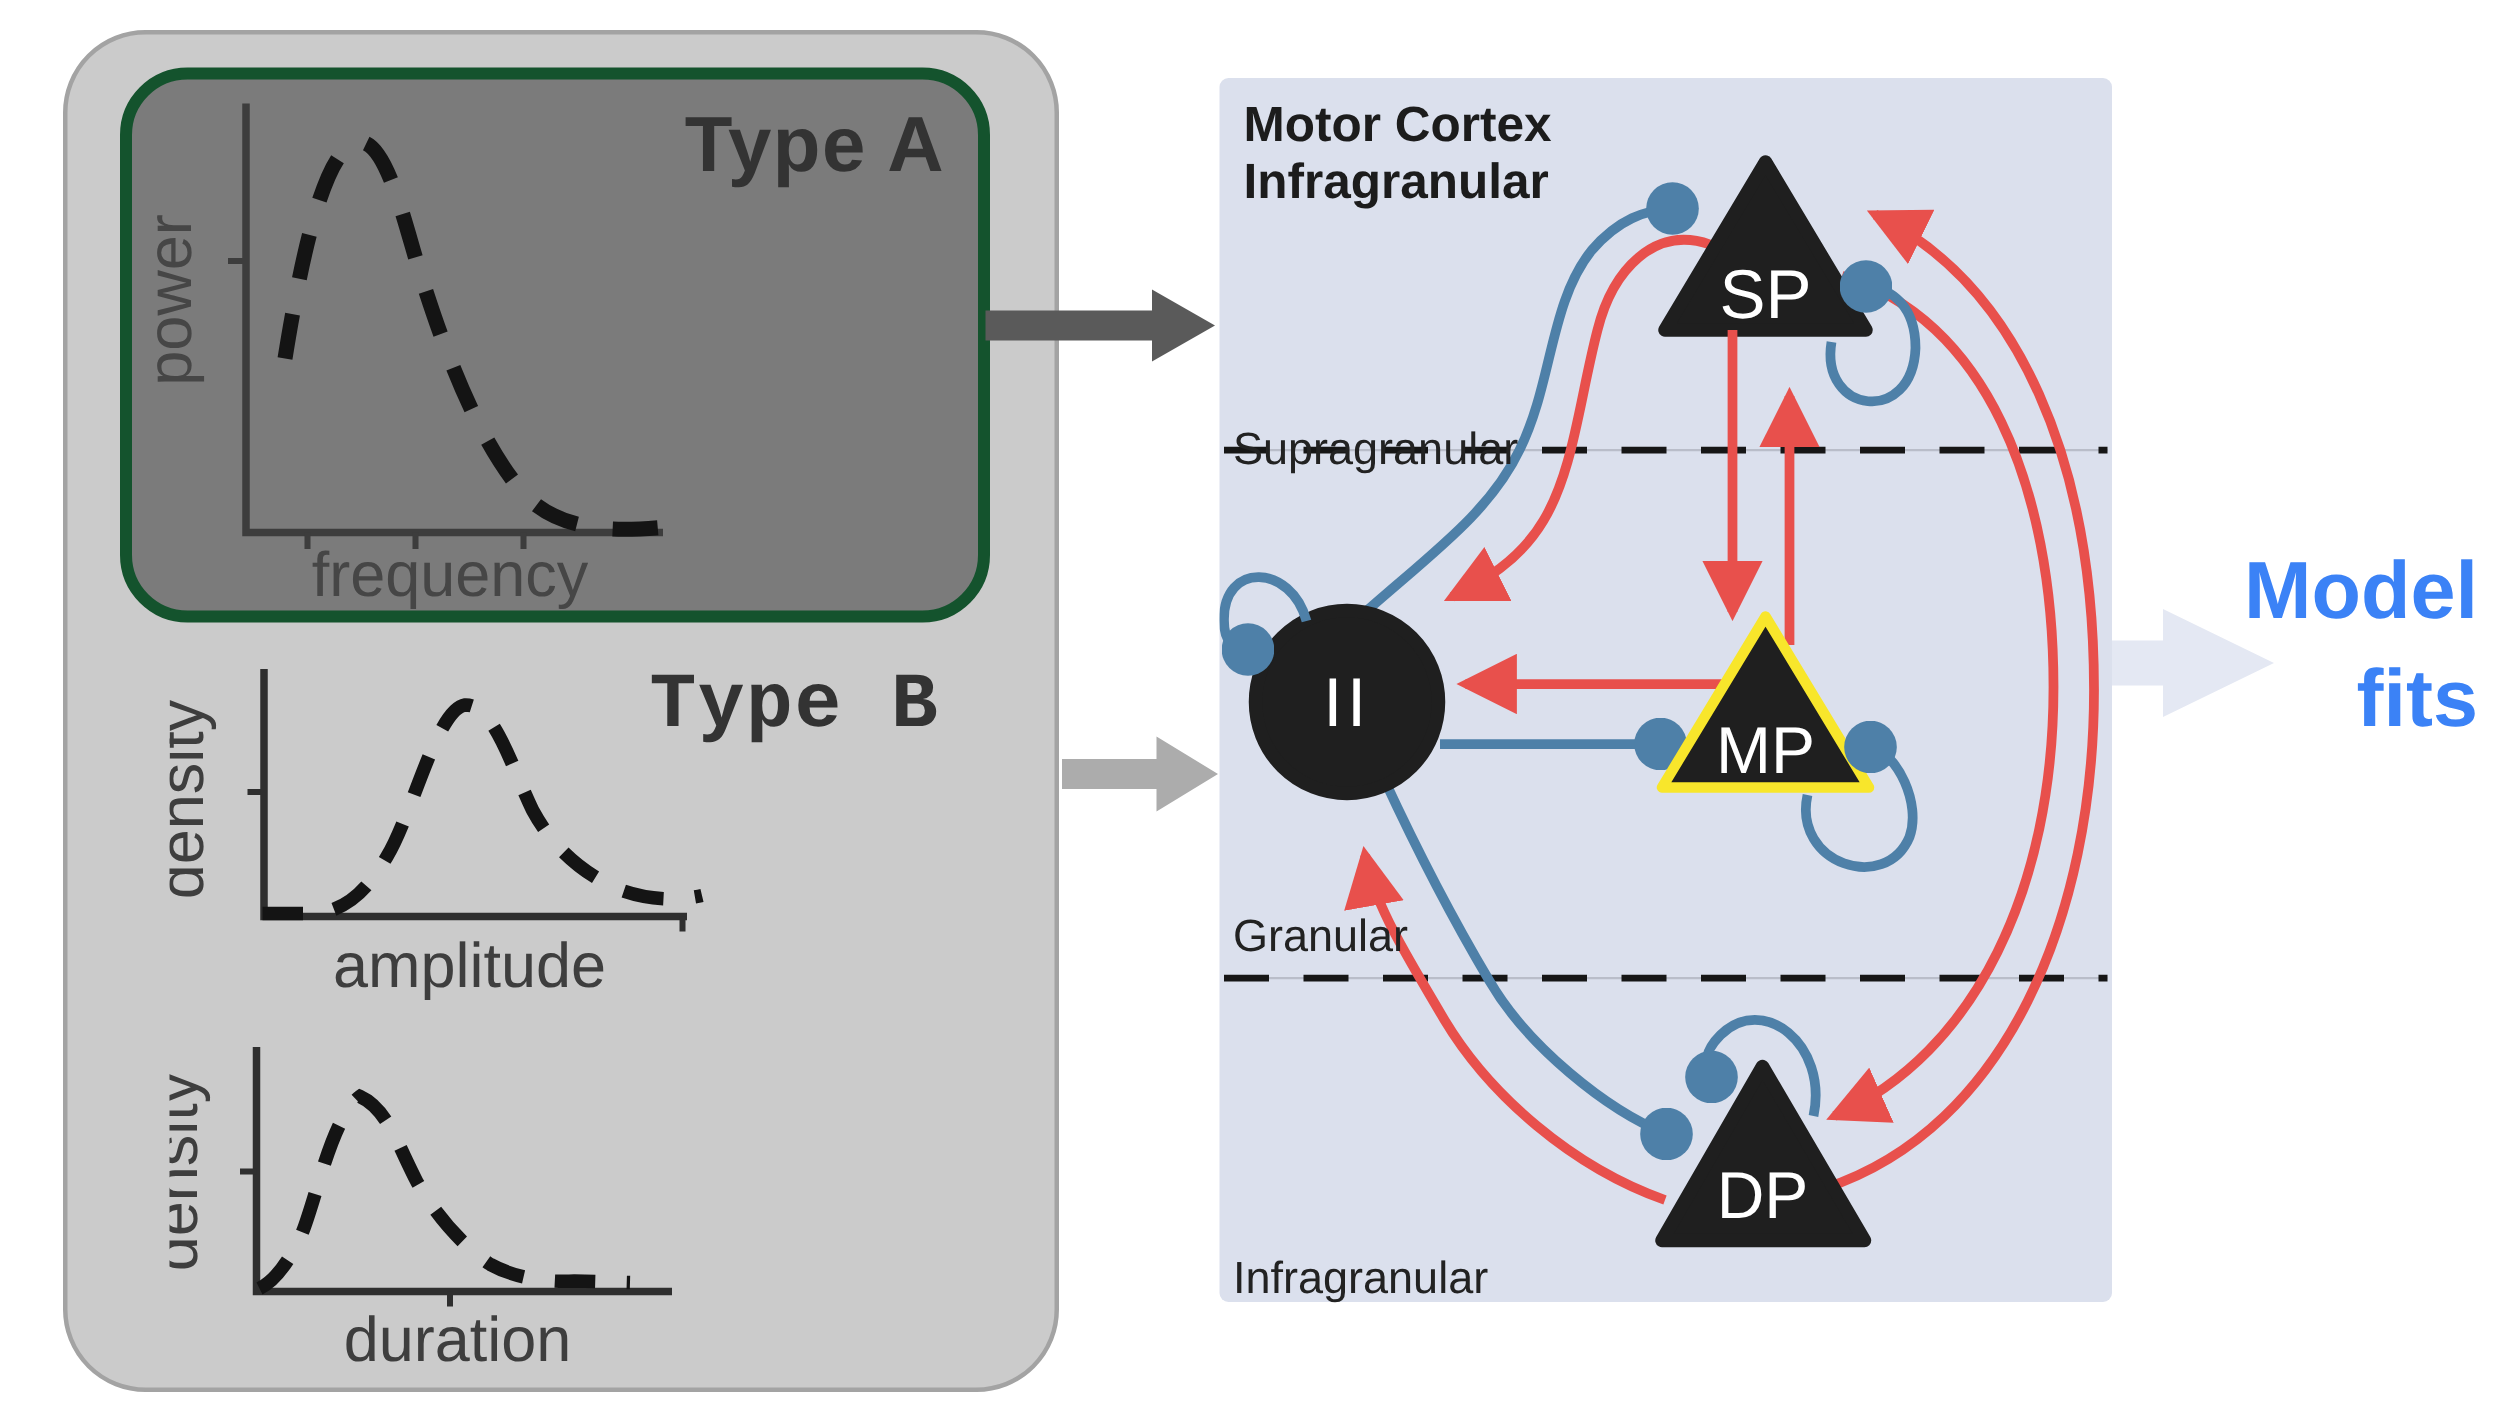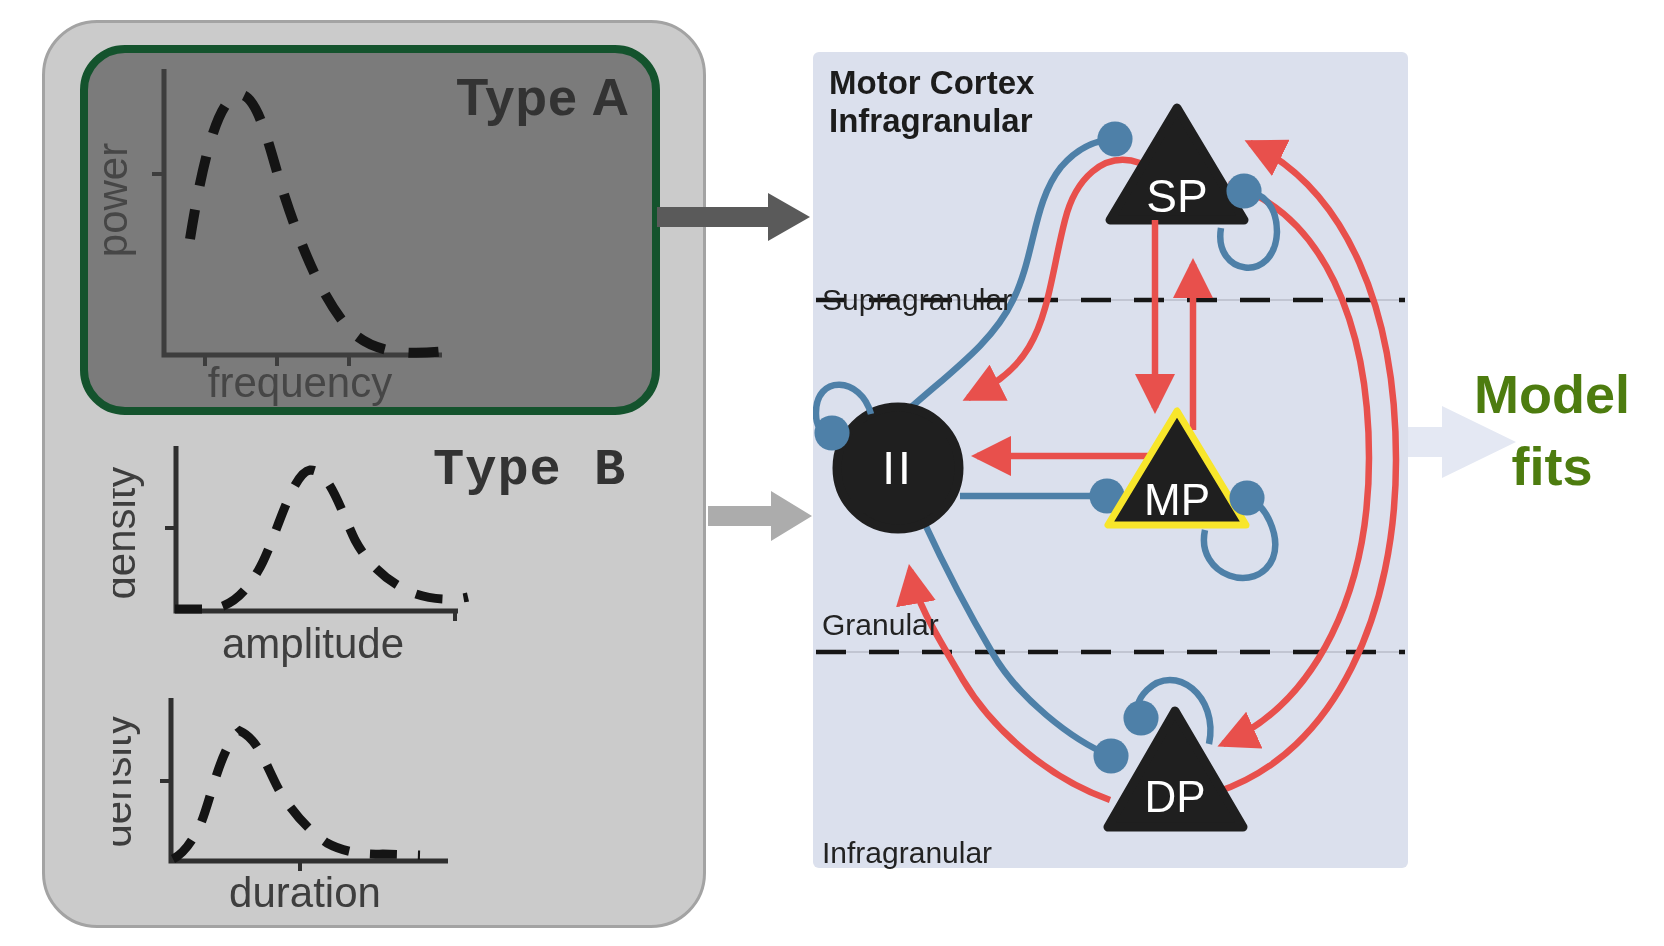--- a/index.html
+++ b/index.html
@@ -34,22 +34,22 @@
 
   .red{stroke:#E8504C;stroke-width:6.5;fill:none;}
   .blue{stroke:#4E80A8;stroke-width:6.5;fill:none;}
   .hairline{stroke:#B9BDC9;stroke-width:1.5;}
   .layerline{stroke:#161616;stroke-width:4.5;stroke-dasharray:30 23;}
   .node{fill:#1F1F1F;stroke:#1F1F1F;stroke-width:9;stroke-linejoin:round;}
   .node-mp{fill:#1F1F1F;stroke:#F8E62B;stroke-width:7;stroke-linejoin:round;}
   .node-label{fill:#ffffff;font-size:46px;text-anchor:middle;}
 
   
-  .model-fits{left:1452px;top:358px;width:200px;text-align:center;font-size:54px;
-              font-weight:bold;color:#4d7c0f;line-height:72px;}
+  .model-fits{left:1452px;top:358px;width:200px;text-align:right;font-size:54px;
+              font-weight:bold;color:#3b82f6;line-height:72px;}
 </style>
 </head>
 <body>
 
 <div class="abs left-panel">
 
   <div class="abs type-a-panel">
     <div class="abs type-label type-a-label">Type A</div>
     <svg class="abs" style="left:9px;top:4px;" width="560" height="355" viewBox="0 0 560 355">
       <path class="plot-axis-dark" d="M 67 12 L 67 298 L 345 298"></path>

